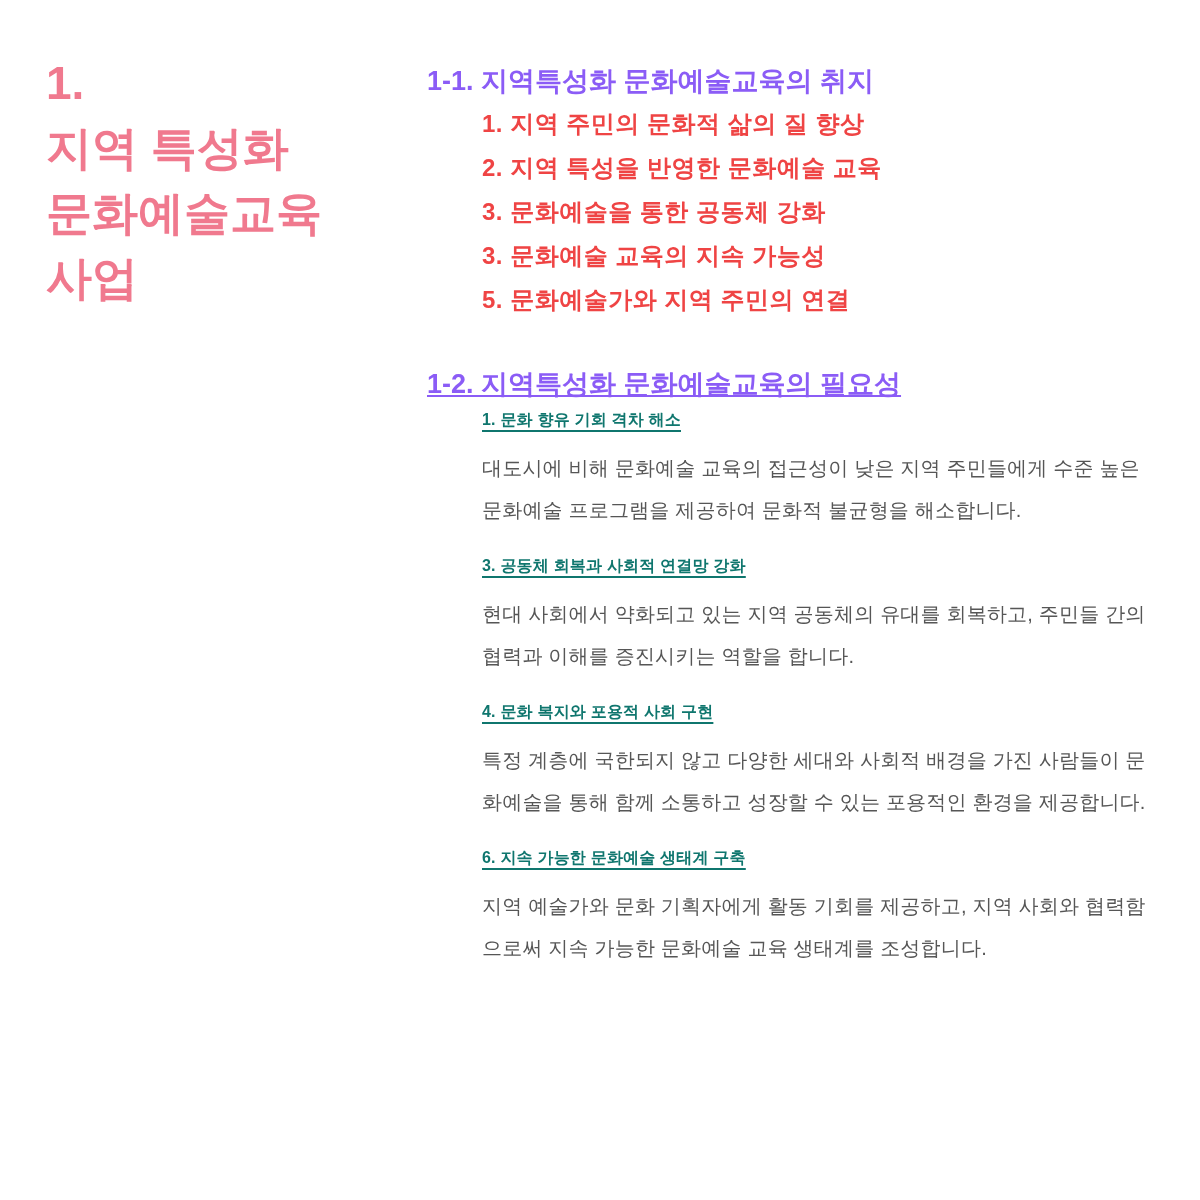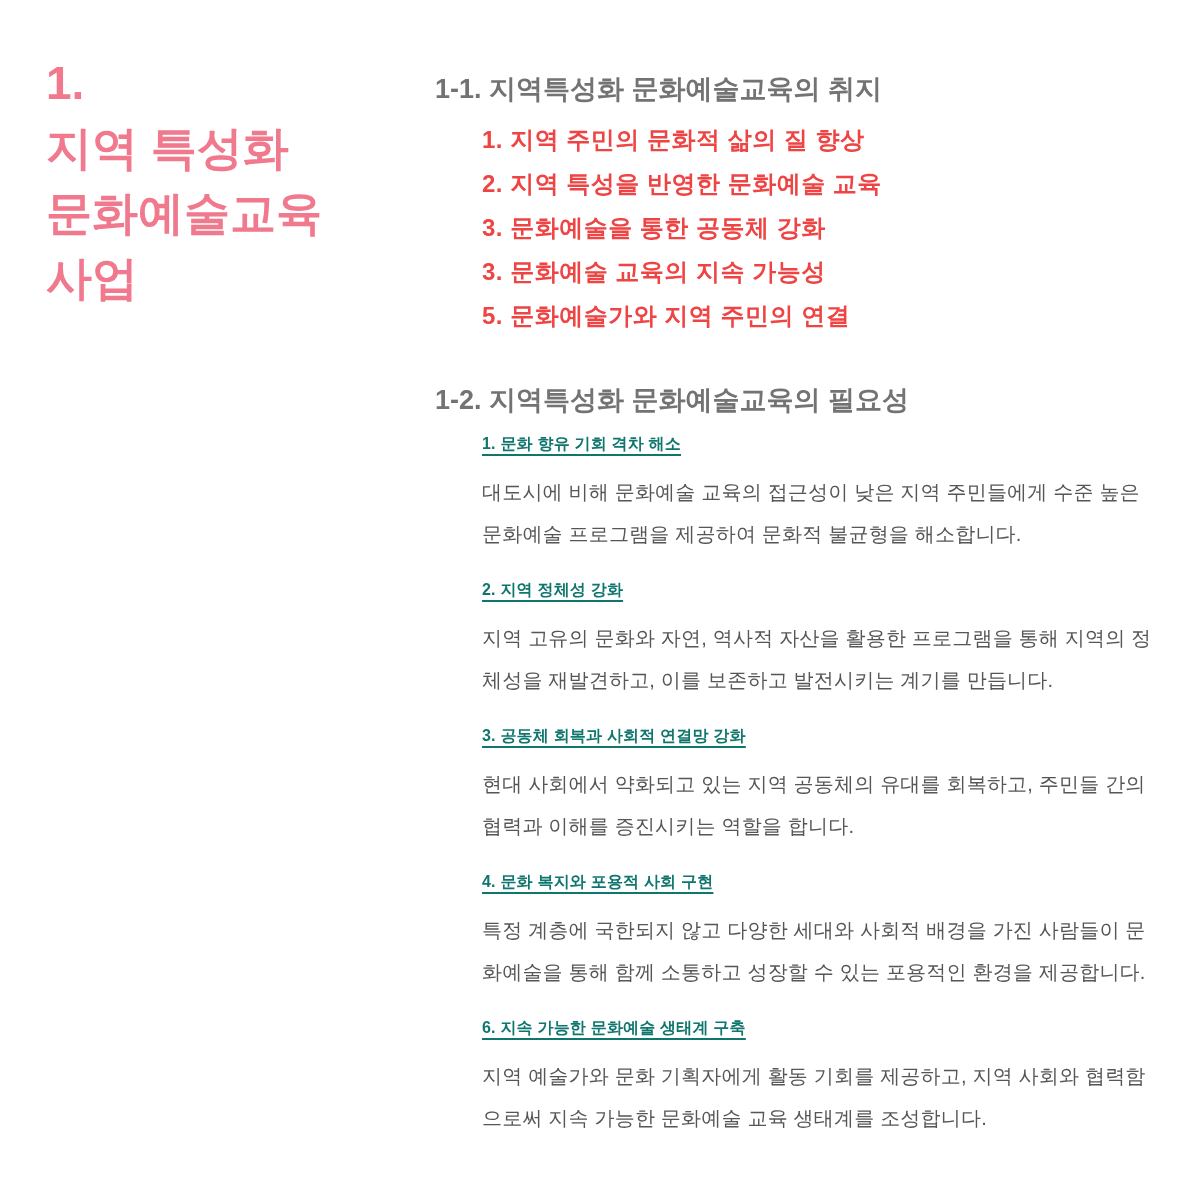--- a/index.html
+++ b/index.html
@@ -30,28 +30,29 @@
   }
 
   
   .content {
     position: absolute;
     left: 423px;
     top: 60px;
     width: 740px;
   }
   .pink-heading {
-    margin: 12px;
+    margin: 4px;
     font-size: 27px;
     line-height: 34px;
     font-weight: 700;
-    color: #737373;
+    color: #8b5cf6;
   }
   .pink-heading.second {
     margin-top: 45px;
+    text-decoration: underline;
   }
 
   .purpose-list {
     list-style: none;
     margin: 3px 0 0 59px;
     padding: 0;
   }
   .purpose-list li {
     font-size: 24px;
     line-height: 44px;
@@ -115,24 +116,20 @@
 
     <h2 class="pink-heading second">1-2. 지역특성화 문화예술교육의 필요성</h2>
 
     <div class="subsections">
 
       <div class="subsection">
         <div class="sub-title">1. 문화 향유 기회 격차 해소</div>
         <p class="sub-body">대도시에 비해 문화예술 교육의 접근성이 낮은 지역 주민들에게 수준 높은 문화예술 프로그램을 제공하여 문화적 불균형을 해소합니다.</p>
       </div>
 
-      <div class="subsection">
-        <div class="sub-title">2. 지역 정체성 강화</div>
-        <p class="sub-body">지역 고유의 문화와 자연, 역사적 자산을 활용한 프로그램을 통해 지역의 정체성을 재발견하고, 이를 보존하고 발전시키는 계기를 만듭니다.</p>
-      </div>
 
       <div class="subsection">
         <div class="sub-title">3. 공동체 회복과 사회적 연결망 강화</div>
         <p class="sub-body">현대 사회에서 약화되고 있는 지역 공동체의 유대를 회복하고, 주민들 간의 협력과 이해를 증진시키는 역할을 합니다.</p>
       </div>
 
       <div class="subsection">
         <div class="sub-title">4. 문화 복지와 포용적 사회 구현</div>
         <p class="sub-body">특정 계층에 국한되지 않고 다양한 세대와 사회적 배경을 가진 사람들이 문화예술을 통해 함께 소통하고 성장할 수 있는 포용적인 환경을 제공합니다.</p>
       </div>

